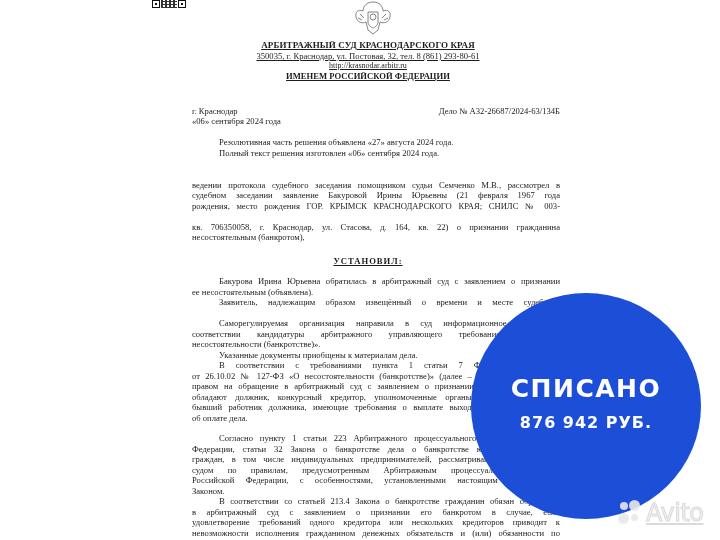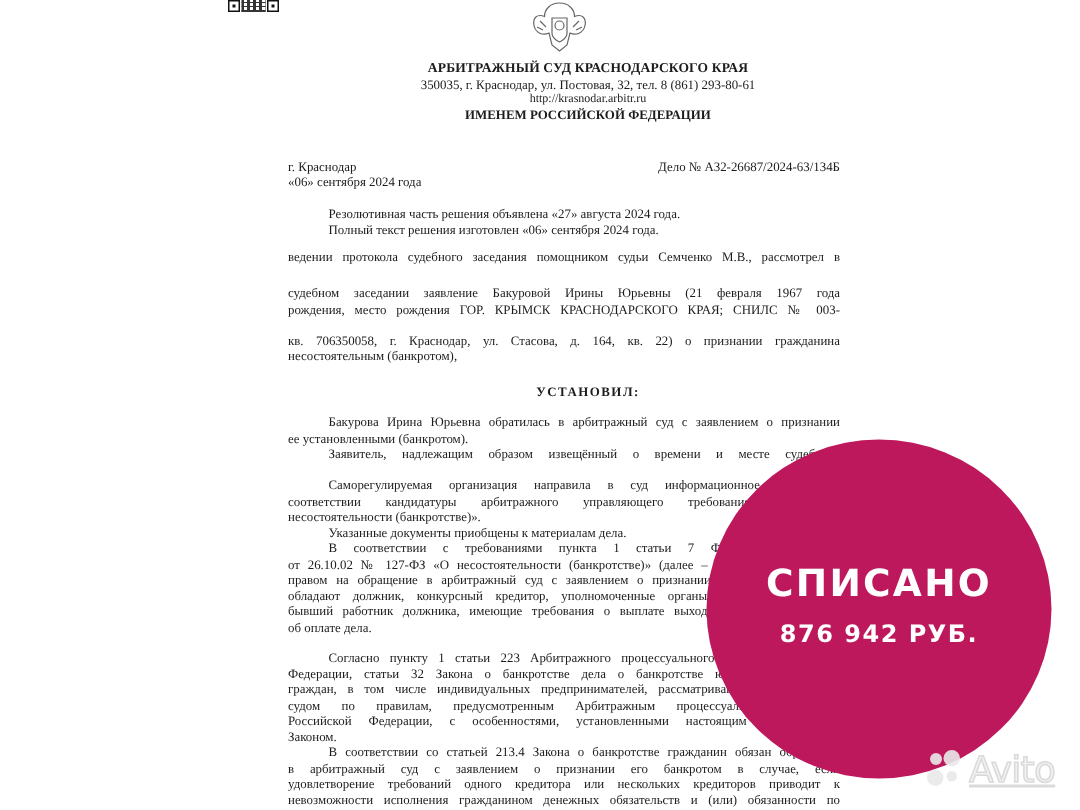--- a/index.html
+++ b/index.html
@@ -20,29 +20,29 @@
       flex: 1; height: 8px;
       background:
         repeating-linear-gradient(90deg, #111 0 2px, transparent 2px 4px),
         repeating-linear-gradient(0deg, #111 0 1px, transparent 1px 3px);
       opacity: .85;
     }
     .emblem { position: absolute; left: 352px; top: 0px; width: 42px; height: 36px; }
     .line {
       position: absolute; white-space: nowrap; font-size: 8.6px; line-height: 10px;
     }
-    .center { text-align: center; left: 208px; width: 368px; }
+    .center { text-align: center; left: 184px; width: 368px; text-decoration: underline; }
     .just { left: 192px; width: 368px; text-align: justify; text-align-last: justify; }
     .ind { left: 219px; width: 341px; }
     .bold { font-weight: bold; }
     .hdr-court { font-size: 9px; letter-spacing: .1px; }
     .right { text-align: right; }
     .badge {
       position: absolute; left: 471px; top: 293px; width: 230px; height: 226px;
-      border-radius: 50%; background: #be185d;
+      border-radius: 50%; background: #1d4ed8;
       display: flex; flex-direction: column; align-items: center; justify-content: center;
     }
     .badge-line {
       font-family: "DejaVu Sans", "Liberation Sans", sans-serif; font-weight: bold;
       color: #ffffff; font-size: 25px; line-height: 34px; letter-spacing: 1.5px; white-space: nowrap;
     }
     .badge-line.amount { font-size: 16px; letter-spacing: 1px; }
     .avito {
       position: absolute; left: 618px; top: 498px; height: 30px; display: flex; align-items: center; gap: 2px;
       opacity: .9;
@@ -79,30 +79,30 @@
   <div class="line center" style="top:61px;font-size:8px">http://krasnodar.arbitr.ru</div>
   <div class="line center bold" style="top:71px">ИМЕНЕМ РОССИЙСКОЙ ФЕДЕРАЦИИ</div>
 
   <div class="line" style="top:106px;left:192px">г. Краснодар</div>
   <div class="line right" style="top:106px;left:360px;width:200px">Дело № А32-26687/2024-63/134Б</div>
   <div class="line" style="top:116px;left:192px">«06» сентября 2024 года</div>
 
   <div class="line" style="top:137px;left:219px">Резолютивная часть решения объявлена «27» августа 2024 года.</div>
   <div class="line" style="top:148px;left:219px">Полный текст решения изготовлен «06» сентября 2024 года.</div>
 
-  <div class="line just" style="top:166px">ведении протокола судебного заседания помощником судьи Семченко М.В., рассмотрел в</div>
+  <div class="line just" style="top:180px">ведении протокола судебного заседания помощником судьи Семченко М.В., рассмотрел в</div>
   <div class="line just" style="top:190px">судебном заседании заявление Бакуровой Ирины Юрьевны (21 февраля 1967 года</div>
   <div class="line just" style="top:201px">рождения, место рождения ГОР. КРЫМСК КРАСНОДАРСКОГО КРАЯ; СНИЛС № 003-</div>
   <div class="line just" style="top:222px">кв. 706350058, г. Краснодар, ул. Стасова, д. 164, кв. 22) о признании гражданина</div>
   <div class="line" style="top:232px;left:192px">несостоятельным (банкротом),</div>
 
   <div class="line center bold" style="top:256px;letter-spacing:1px">УСТАНОВИЛ:</div>
 
   <div class="line just ind" style="top:276px">Бакурова Ирина Юрьевна обратилась в арбитражный суд с заявлением о признании</div>
-  <div class="line" style="top:287px;left:192px">ее установленными (банкротом).</div>
+  <div class="line" style="top:287px;left:192px">ее несостоятельным (объявлена).</div>
   <div class="line just ind" style="top:297px">Заявитель, надлежащим образом извещённый о времени и месте судебного</div>
   <div class="line just ind" style="top:318px">Саморегулируемая организация направила в суд информационное письмо о</div>
   <div class="line just" style="top:329px">соответствии кандидатуры арбитражного управляющего требованиям ФЗ «О</div>
   <div class="line" style="top:339px;left:192px">несостоятельности (банкротстве)».</div>
   <div class="line" style="top:350px;left:219px">Указанные документы приобщены к материалам дела.</div>
   <div class="line just ind" style="top:360px">В соответствии с требованиями пункта 1 статьи 7 Федерального закона</div>
   <div class="line just" style="top:371px">от 26.10.02 № 127-ФЗ «О несостоятельности (банкротстве)» (далее – Закон о банкротстве)</div>
   <div class="line just" style="top:381px">правом на обращение в арбитражный суд с заявлением о признании должника банкротом</div>
   <div class="line just" style="top:392px">обладают должник, конкурсный кредитор, уполномоченные органы, а также работник,</div>
   <div class="line just" style="top:402px">бывший работник должника, имеющие требования о выплате выходных пособий и (или)</div>

